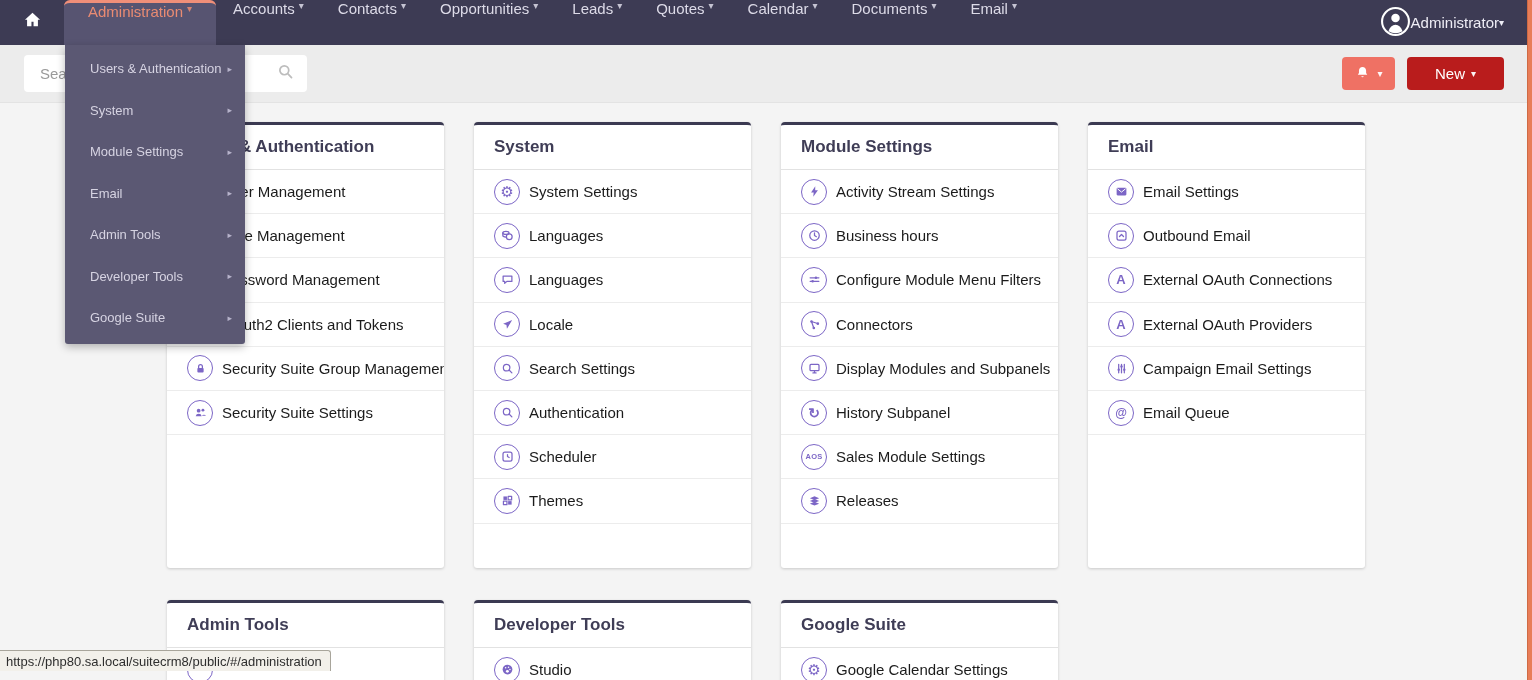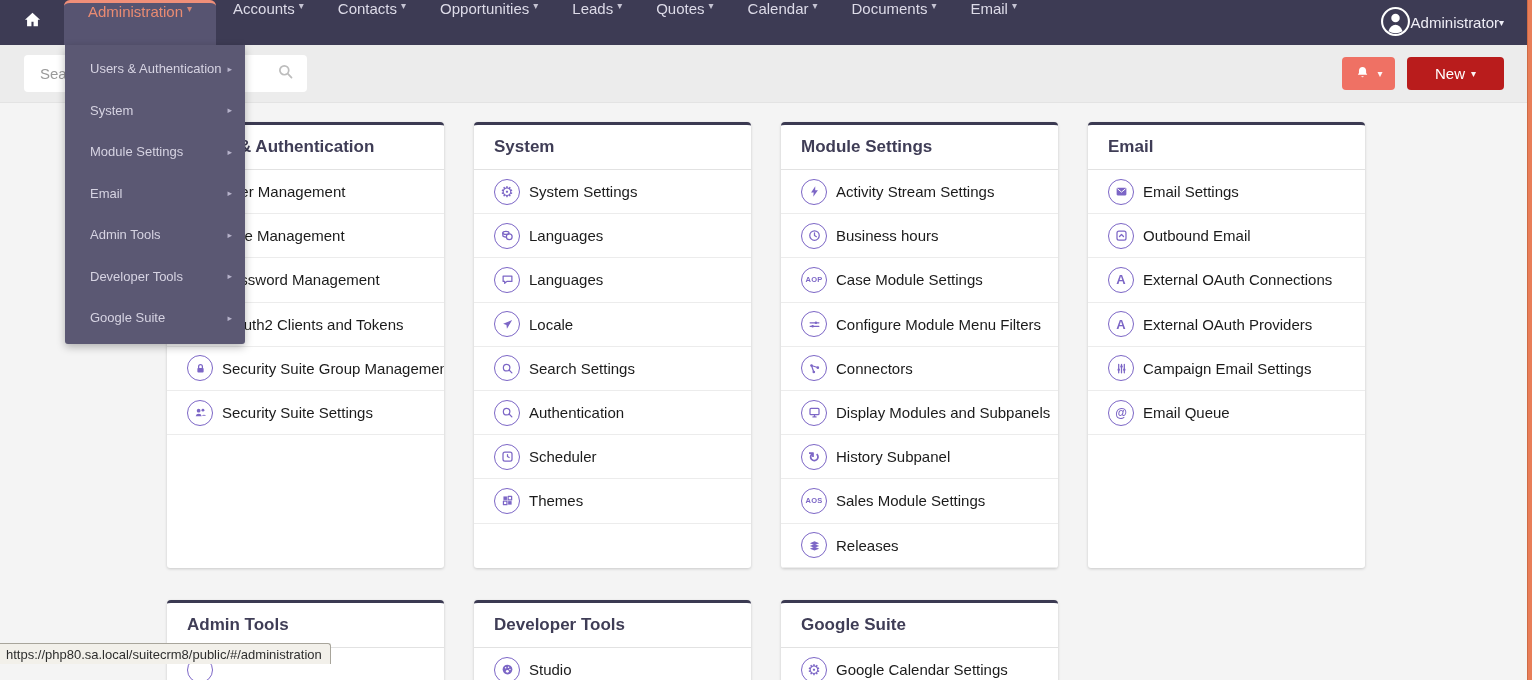--- a/index.html
+++ b/index.html
@@ -94,21 +94,21 @@
     display:flex; align-items:center; justify-content:center;
     color:#7c66c6; margin-right:9px; flex:none; overflow:hidden;
   }
   .icon-circle .tx  { font-size:7.5px; font-weight:bold; letter-spacing:.2px; }
   .icon-circle .big { font-size:13px; font-weight:800; }
   .icon-circle .gl  { font-size:15px; line-height:1; }
   .card-row .label { font-size:15px; color:#1b1b1b; white-space:nowrap; }
 
   
   .statusbar {
-    position:absolute; left:0; bottom:16px; height:21px; z-index:100;
+    position:absolute; left:0; bottom:9px; height:21px; z-index:100;
     background:#f2f0ea; border:1px solid #a8a59b; border-left:none; border-bottom:none;
     border-radius:0 3px 0 0; display:flex; align-items:center;
     padding:0 8px 0 6px; font-size:13px; color:#2e2e2e; white-space:nowrap;
   }
 
   
   .edge-strip {
     position:absolute; top:0; right:0; width:5px; height:680px;
     background:#e87d58; border-left:1px solid #cf6a44; z-index:200;
   }
@@ -380,26 +380,20 @@
         <span class="icon-circle">
           <svg width="15" height="15" viewBox="0 0 24 24">
             <circle cx="12" cy="12" r="7.6" fill="none" stroke="currentColor" stroke-width="2" stroke-linecap="round" stroke-linejoin="round"></circle>
             <path d="M12 7.6V12l3 1.9" fill="none" stroke="currentColor" stroke-width="2" stroke-linecap="round" stroke-linejoin="round"></path>
           </svg>
         </span>
         <span class="label">Business hours</span>
       </div>
       <div class="card-row">
         <span class="icon-circle">
-          <span class="tx">AOP</span>
-        </span>
-        <span class="label">Case Module Settings</span>
-      </div>
-      <div class="card-row">
-        <span class="icon-circle">
           <svg width="15" height="15" viewBox="0 0 24 24">
             <path d="M5 9.2h14M5 14.8h14" fill="none" stroke="currentColor" stroke-width="2" stroke-linecap="round" stroke-linejoin="round"></path>
             <circle cx="14.3" cy="9.2" r="2" fill="currentColor"></circle>
             <circle cx="9" cy="14.8" r="2" fill="currentColor"></circle>
           </svg>
         </span>
         <span class="label">Configure Module Menu Filters</span>
       </div>
       <div class="card-row">
         <span class="icon-circle">

